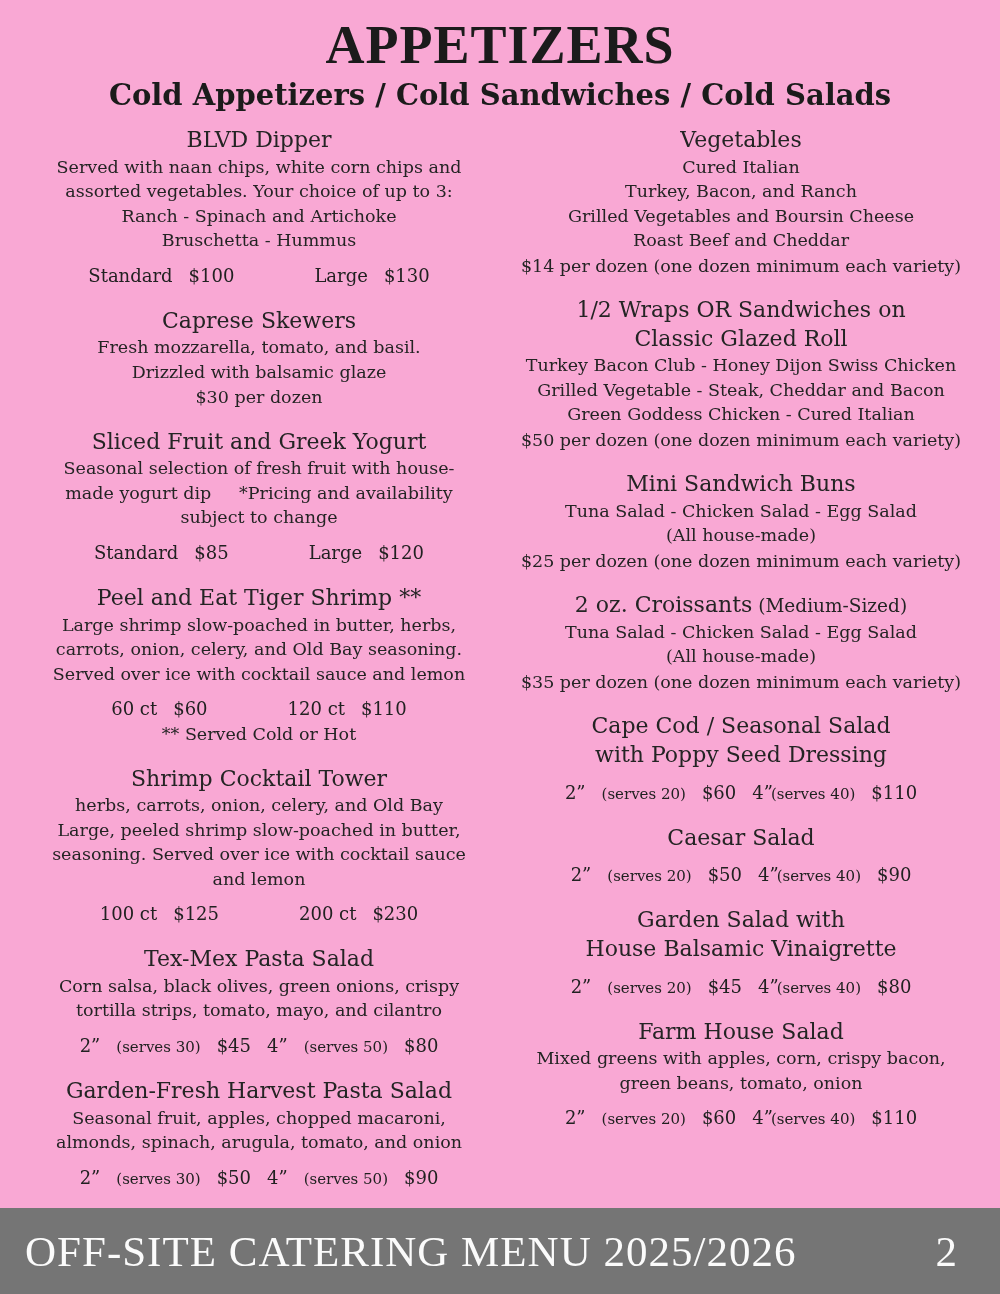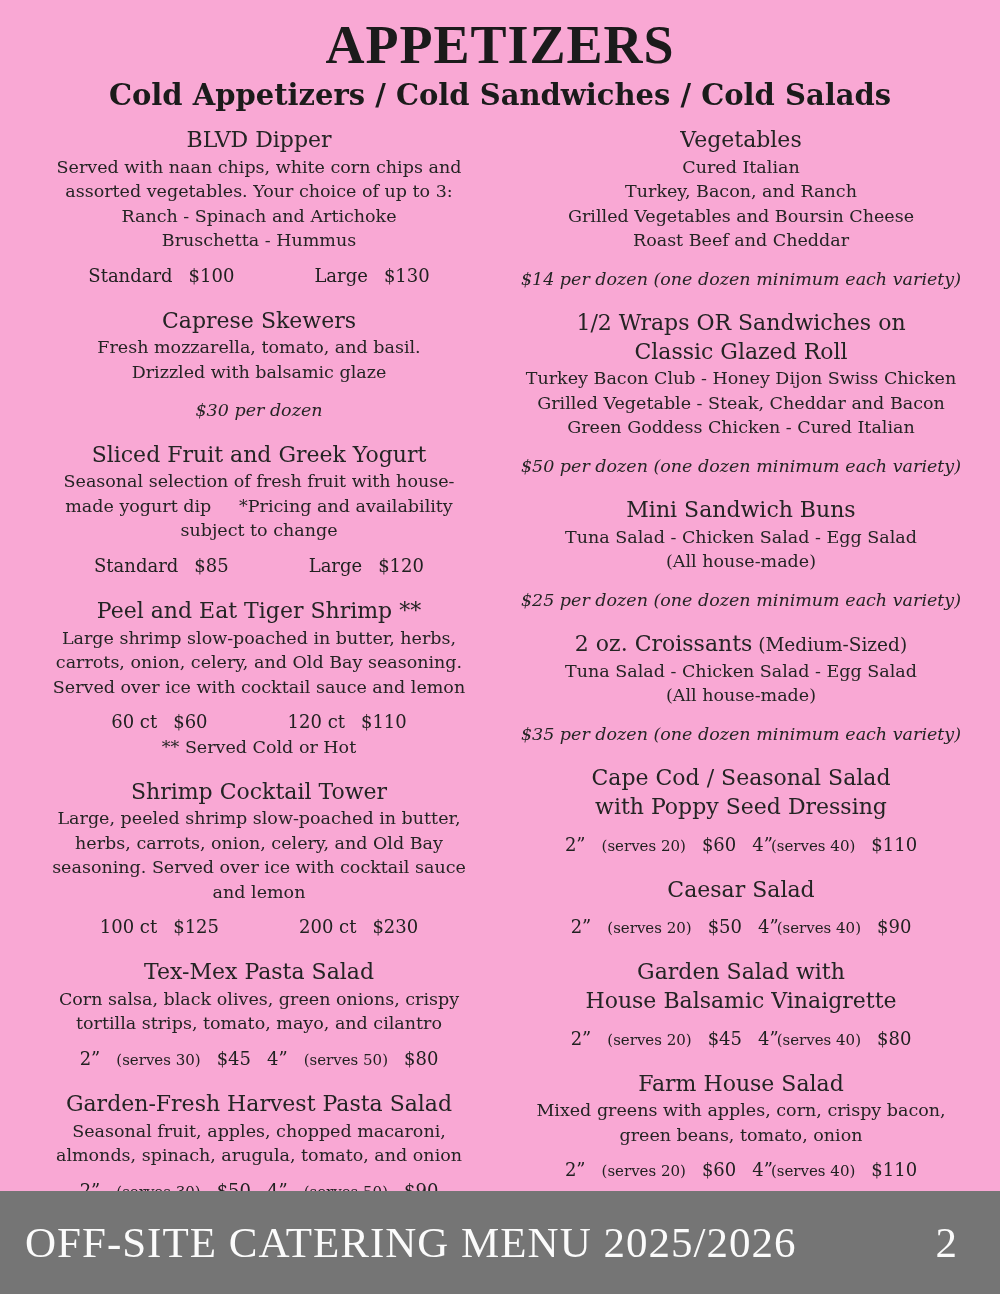--- a/index.html
+++ b/index.html
@@ -21,23 +21,23 @@
   .col { width:50%; text-align:center; }
   .item { margin-bottom:18px; }
   .item-name { font-size:22px; line-height:1.3; color:#242424; }
   .name-suffix { font-size:18.5px; }
   .desc { font-size:17.5px; line-height:1.4; white-space:pre; color:#242424; }
   .price-row { font-size:18px; line-height:1.45; margin-top:10px; }
   .tok { display:inline-block; margin:0 8px; }
   .tok.small { font-size:15px; }
   .tok.tight { margin-left:-10px; }
   .gap { display:inline-block; width:64px; }
-  .price-text { margin-top:14px;font-style:italic; }
+  .price-text { margin-top:1px; }
   .footer {
-    position:absolute; left:0; bottom:0; width:100%; height:103px;
+    position:absolute; left:0; bottom:0; width:100%; height:86px;
     background:#757575; color:#fbfbfb;
     display:flex; align-items:center; box-sizing:border-box;
     padding:0 42px 0 25px;
     font-family:"Liberation Serif", "DejaVu Serif", serif;
     font-size:43px; letter-spacing:1px;
   }
   .footer .pageno { margin-left:auto; }
 </style>
 </head>
 <body>
@@ -72,22 +72,22 @@
         <div class="item">
           <div class="item-name"><span>Peel and Eat Tiger Shrimp **</span></div>
           <div class="desc">Large shrimp slow-poached in butter, herbs,</div>
           <div class="desc">carrots, onion, celery, and Old Bay seasoning.</div>
           <div class="desc">Served over ice with cocktail sauce and lemon</div>
           <div class="price-row"><span class="tok">60 ct</span><span class="tok">$60</span><span class="gap"></span><span class="tok">120 ct</span><span class="tok">$110</span></div>
           <div class="desc">** Served Cold or Hot</div>
         </div>
         <div class="item">
           <div class="item-name"><span>Shrimp Cocktail Tower</span></div>
+          <div class="desc">herbs, carrots, onion, celery, and Old Bay</div>
           <div class="desc">Large, peeled shrimp slow-poached in butter,</div>
-          <div class="desc">herbs, carrots, onion, celery, and Old Bay</div>
           <div class="desc">seasoning. Served over ice with cocktail sauce</div>
           <div class="desc">and lemon</div>
           <div class="price-row"><span class="tok">100 ct</span><span class="tok">$125</span><span class="gap"></span><span class="tok">200 ct</span><span class="tok">$230</span></div>
         </div>
         <div class="item">
           <div class="item-name"><span>Tex-Mex Pasta Salad</span></div>
           <div class="desc">Corn salsa, black olives, green onions, crispy</div>
           <div class="desc">tortilla strips, tomato, mayo, and cilantro</div>
           <div class="price-row"><span class="tok">2”</span><span class="tok small">(serves 30)</span><span class="tok">$45</span><span class="tok">4”</span><span class="tok small">(serves 50)</span><span class="tok">$80</span></div>
         </div>

